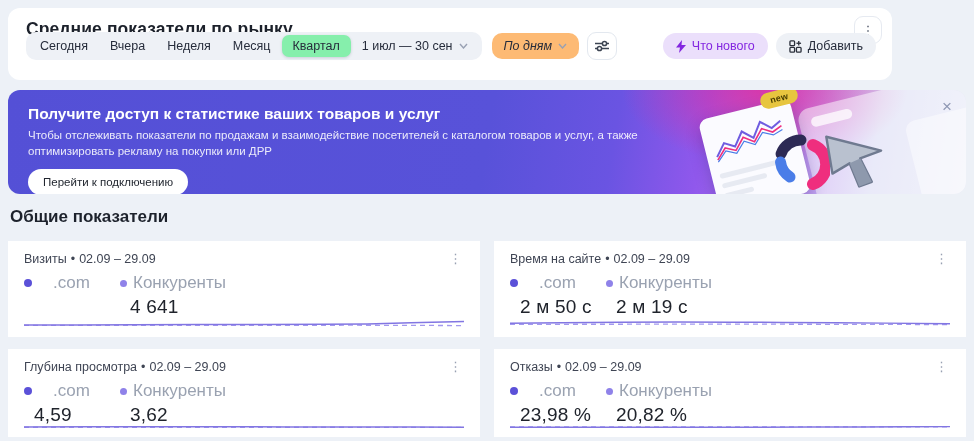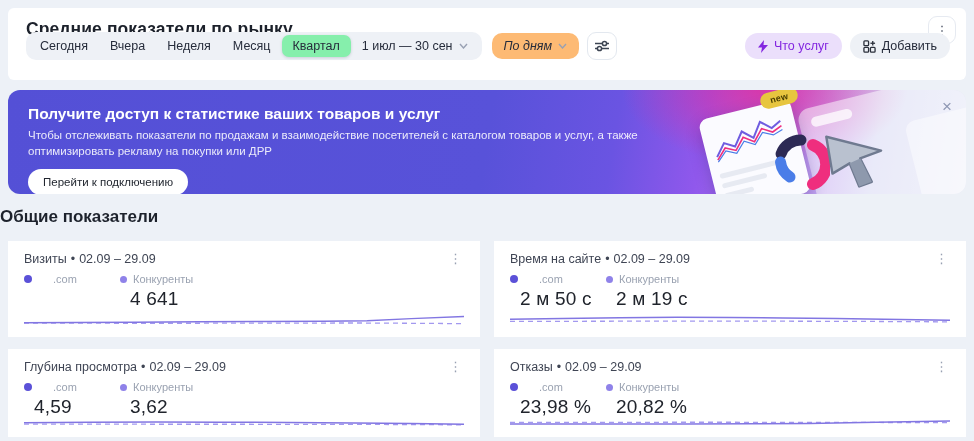--- a/index.html
+++ b/index.html
@@ -3,21 +3,21 @@
 <meta charset="utf-8">
 <style>
   html,body{margin:0;padding:0;}
   body{
     width:974px;height:441px;position:relative;overflow:hidden;
     background:#edf1f7;
     font-family:"Liberation Sans",sans-serif;
     -webkit-font-smoothing:antialiased;
   }
   
-  .header-card{position:absolute;left:8px;top:8px;width:958px;height:72px;background:#fff;border-radius:6px;}
+  .header-card{position:absolute;left:8px;top:8px;width:884px;height:72px;background:#fff;border-radius:12px;}
   .page-title{position:absolute;left:18px;top:11px;font-size:17.5px;font-weight:700;color:#1c212b;letter-spacing:.1px;}
   .toolbar{position:absolute;left:18px;top:24px;right:16px;display:flex;align-items:center;}
   .seg-group{display:flex;align-items:center;background:#eef1f6;border-radius:10px;padding:3px;font-size:12.5px;color:#262c3b;}
   .seg{padding:4px 11px;border-radius:7px;white-space:nowrap;cursor:pointer;}
   .seg.selected{background:#86efac;box-shadow:0 1px 3px rgba(40,50,80,.18);}
   .seg.with-chevron{display:flex;align-items:center;gap:6px;}
   .chev{width:9px;height:6px;display:inline-block;}
   .pill{display:flex;align-items:center;gap:6px;background:#fdba74;border-radius:10px;padding:6px 12px;font-size:12.5px;color:#262c3b;margin-left:10px;cursor:pointer;white-space:nowrap;font-style:italic;}
   .icon-btn{width:30px;height:28px;background:#fff;border:1px solid #e3e8ef;border-radius:9px;margin-left:8px;display:flex;align-items:center;justify-content:center;cursor:pointer;box-sizing:border-box;}
   .right-cluster{margin-left:auto;display:flex;gap:8px;align-items:center;}
@@ -38,32 +38,32 @@
   
   .ghost-panel{position:absolute;left:800px;top:-6px;width:210px;height:125px;background:rgba(255,255,255,.5);border-radius:12px;transform:rotate(-14deg);z-index:1;}
   .ghost-panel .tab{position:absolute;left:12px;top:10px;width:42px;height:10px;border-radius:5px;background:rgba(255,255,255,.75);}
   .ghost-card{position:absolute;left:905px;top:22px;width:80px;height:85px;background:rgba(255,255,255,.45);border-radius:10px;transform:rotate(-14deg);z-index:1;}
   .chart-card{position:absolute;left:700px;top:18px;width:94px;height:96px;background:#fbfbff;border-radius:9px;transform:rotate(-14deg);box-shadow:0 6px 16px rgba(30,20,90,.28);z-index:2;}
   .chart-card .bar{height:5px;border-radius:2.5px;background:#e7eaf2;margin:5px 8px 0;}
   .new-badge{position:absolute;left:752px;top:0px;z-index:4;background:#e7c53f;color:#453c00;font-size:9px;font-weight:700;padding:3px 10px;border-radius:9px;transform:rotate(-14deg);letter-spacing:.3px;}
   .donut{position:absolute;left:764px;top:42px;z-index:3;}
   .cursor-arrow{position:absolute;left:812px;top:38px;z-index:4;transform:rotate(6deg);}
   
-  .section-title{position:absolute;left:0;top:207px;font-size:17px;font-weight:700;color:#1d222c;}
+  .section-title{position:absolute;left:10px;top:207px;font-size:17px;font-weight:700;color:#1d222c;}
   
   .cards{position:absolute;left:8px;top:241px;display:grid;grid-template-columns:472px 472px;grid-template-rows:96px 88px;gap:12px 14px;}
   .card{background:#fff;border-radius:0;box-sizing:border-box;padding:11px 16px 9px;display:flex;flex-direction:column;}
   .card-top{display:flex;justify-content:space-between;align-items:flex-start;}
   .card-title{font-size:12.5px;color:#3f4554;}
   .card-title .sep{margin:0 4px;color:#3f4554;}
   .kebab{color:#98a0b2;font-size:13px;line-height:1;margin-top:0;cursor:pointer;padding:0 2px;}
   .cols{display:flex;margin-top:7px;}
   .col{width:96px;}
   .col.comp{width:auto;}
-  .legend{display:flex;align-items:center;font-size:11px;color:#9aa2b1;white-space:nowrap;}
+  .legend{display:flex;align-items:center;font-size:17px;color:#9aa2b1;white-space:nowrap;}
   .dot{width:8px;height:8px;border-radius:50%;margin-right:6px;flex:0 0 auto;}
   .dot.main{background:#5b51d8;}
   .dot.compdot{background:#8f82e9;width:7px;height:7px;}
   .redact{display:inline-block;width:15px;}
   .val{font-size:19px;color:#20242c;margin-top:3px;margin-left:10px;letter-spacing:.2px;}
   .spark{margin-top:auto;width:100%;height:20px;display:block;}
   .spark polyline{fill:none;vector-effect:non-scaling-stroke;}
   .spark .solid{stroke:#8276e2;stroke-width:1.5;}
   .spark .dashed{stroke:#a399ef;stroke-width:1.3;stroke-dasharray:5 4;}
 </style>
@@ -101,21 +101,21 @@
         <circle cx="9.5" cy="3.5" r="2.1" fill="#fff" stroke="#3c4452" stroke-width="1.5"></circle>
         <line x1="0" y1="8.5" x2="14" y2="8.5" stroke="#3c4452" stroke-width="1.5"></line>
         <circle cx="4.5" cy="8.5" r="2.1" fill="#fff" stroke="#3c4452" stroke-width="1.5"></circle>
       </svg>
     </div>
     <div class="right-cluster">
       <div class="btn whats-new">
         <svg width="10" height="13" viewBox="0 0 10 13">
             <path d="M6 0 L0 7.5 H4 L3 13 L10 5 H5.5 Z" fill="#8326e0"></path>
           </svg>
-        <span>Что услуг</span>
+        <span>Что нового</span>
       </div>
       <div class="btn add">
         <svg width="13" height="13" viewBox="0 0 14 14">
           <rect x="1" y="1" width="5" height="5" rx="1" fill="none" stroke="#2a2f3a" stroke-width="1.4"></rect>
           <rect x="1" y="8" width="5" height="5" rx="1" fill="none" stroke="#2a2f3a" stroke-width="1.4"></rect>
           <rect x="8" y="8" width="5" height="5" rx="1" fill="none" stroke="#2a2f3a" stroke-width="1.4"></rect>
           <line x1="10.5" y1="1" x2="10.5" y2="6" stroke="#2a2f3a" stroke-width="1.4"></line>
           <line x1="8" y1="3.5" x2="13" y2="3.5" stroke="#2a2f3a" stroke-width="1.4"></line>
         </svg>
         <span>Добавить</span>

